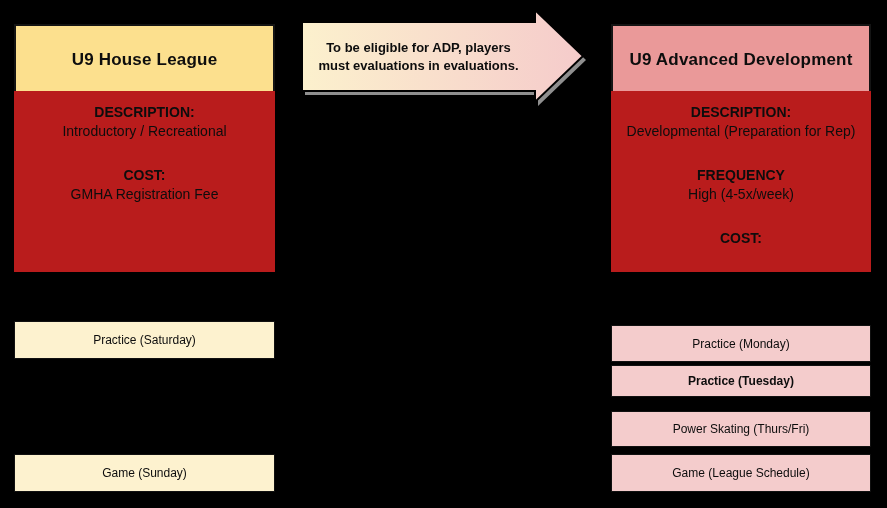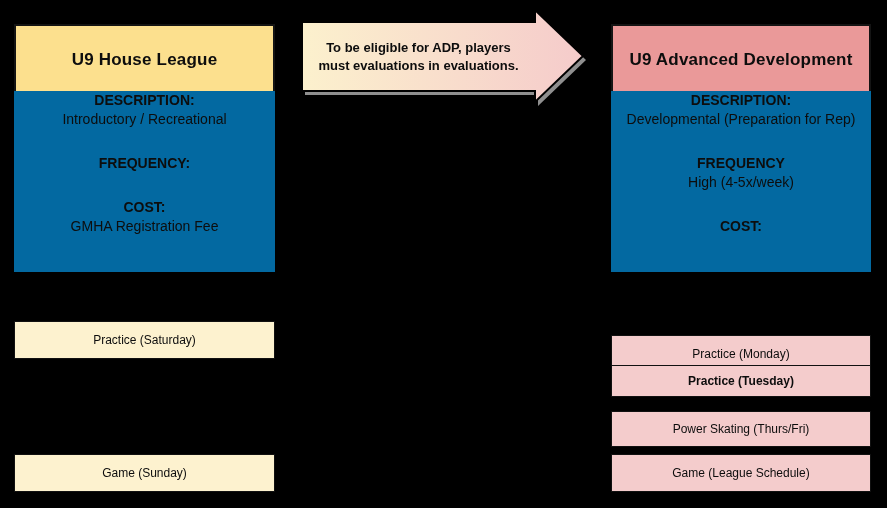--- a/index.html
+++ b/index.html
@@ -32,44 +32,44 @@
     font-weight: bold;
     letter-spacing: 0.2px;
   }
   .header-yellow { background: #FCE08E; }
   .header-pink   { background: #EA9999; }
   .info-box {
     position: absolute;
     top: 91px;
     height: 181px;
     box-sizing: border-box;
-    background: #0369a1;
+    background: #b91c1c;
     text-align: center;
-    padding-top: 0;
+    padding-top: 12px;
     font-size: 14px;
   }
   .info-group { margin-bottom: 25px; }
   .info-line  { line-height: 19px; }
   .info-label { font-weight: bold; }
   .sched-box {
     position: absolute;
     box-sizing: border-box;
     border: 1.5px solid #111;
     display: flex;
     align-items: center;
     justify-content: center;
     font-size: 12px;
   }
   .sched-cream { background: #FDF2CF; }
   .sched-pink  { background: #F4CCCC; }
   
   .row-l1 { top: 321px; height: 38px; }
   .row-l2 { top: 454px; height: 38px; }
   
-  .row-r1 { top: 335px; height: 37px; }
+  .row-r1 { top: 325px; height: 37px; }
   .row-r2 { top: 365px; height: 32px; font-weight: bold; }
   .row-r3 { top: 411px; height: 36px; }
   .row-r4 { top: 454px; height: 38px; }
   
   .arrow-svg {
     position: absolute;
     left: 295px;
     top: 0;
     width: 295px;
     height: 110px;
@@ -98,21 +98,20 @@
   <div class="program-header header-yellow col-left">
     <span>U9 House League</span>
   </div>
 
   <div class="info-box col-left">
     <div class="info-group">
       <div class="info-line info-label">DESCRIPTION:</div>
       <div class="info-line">Introductory / Recreational</div>
     </div>
     <div class="info-group">
-      <div class="info-line info-label">FREQUENCY:</div>
     </div>
     <div class="info-group">
       <div class="info-line info-label">COST:</div>
       <div class="info-line">GMHA Registration Fee</div>
     </div>
   </div>
 
   <div class="sched-box sched-cream col-left row-l1">
     <span>Practice (Saturday)</span>
   </div>

